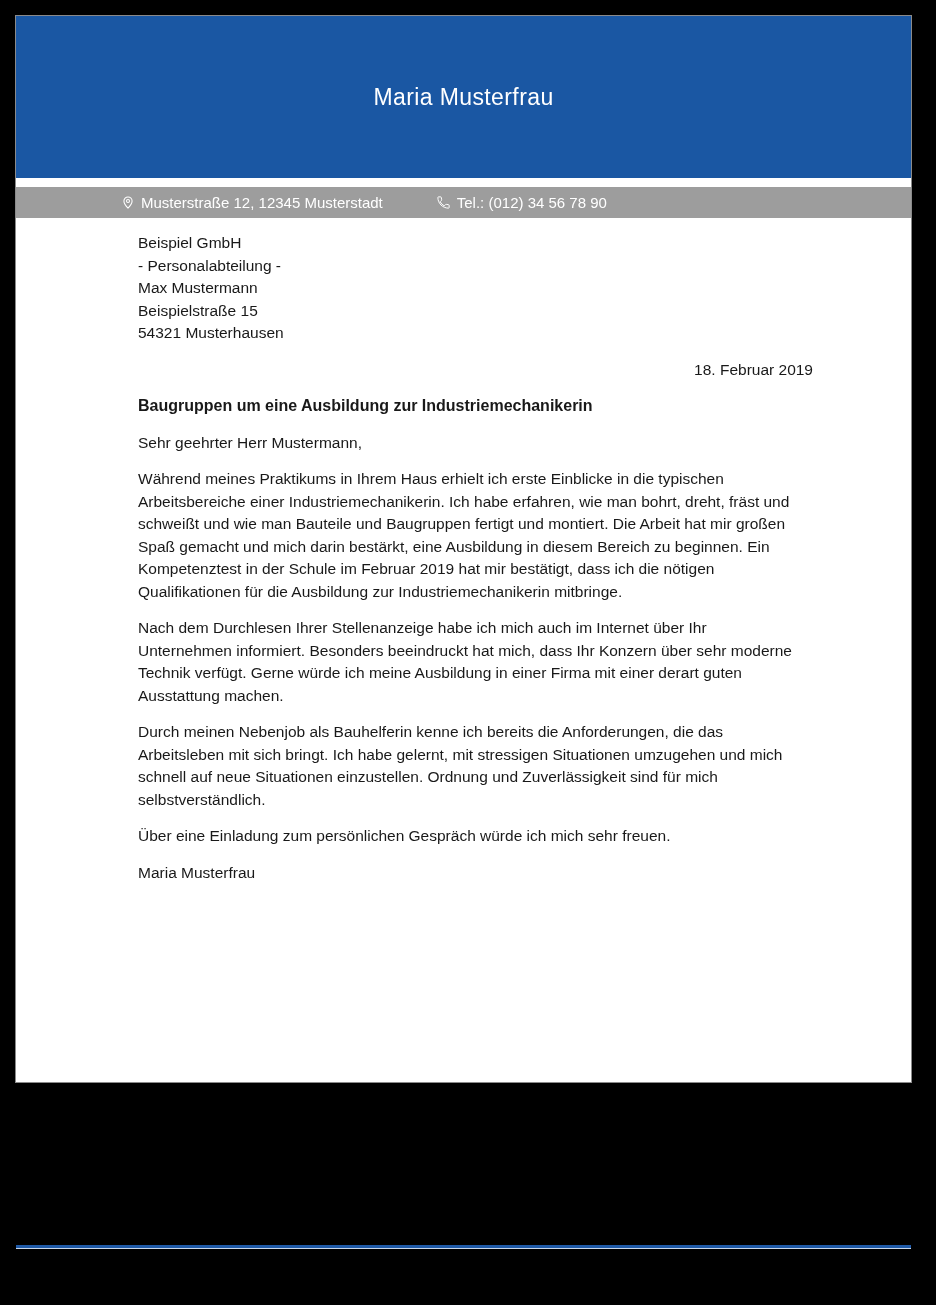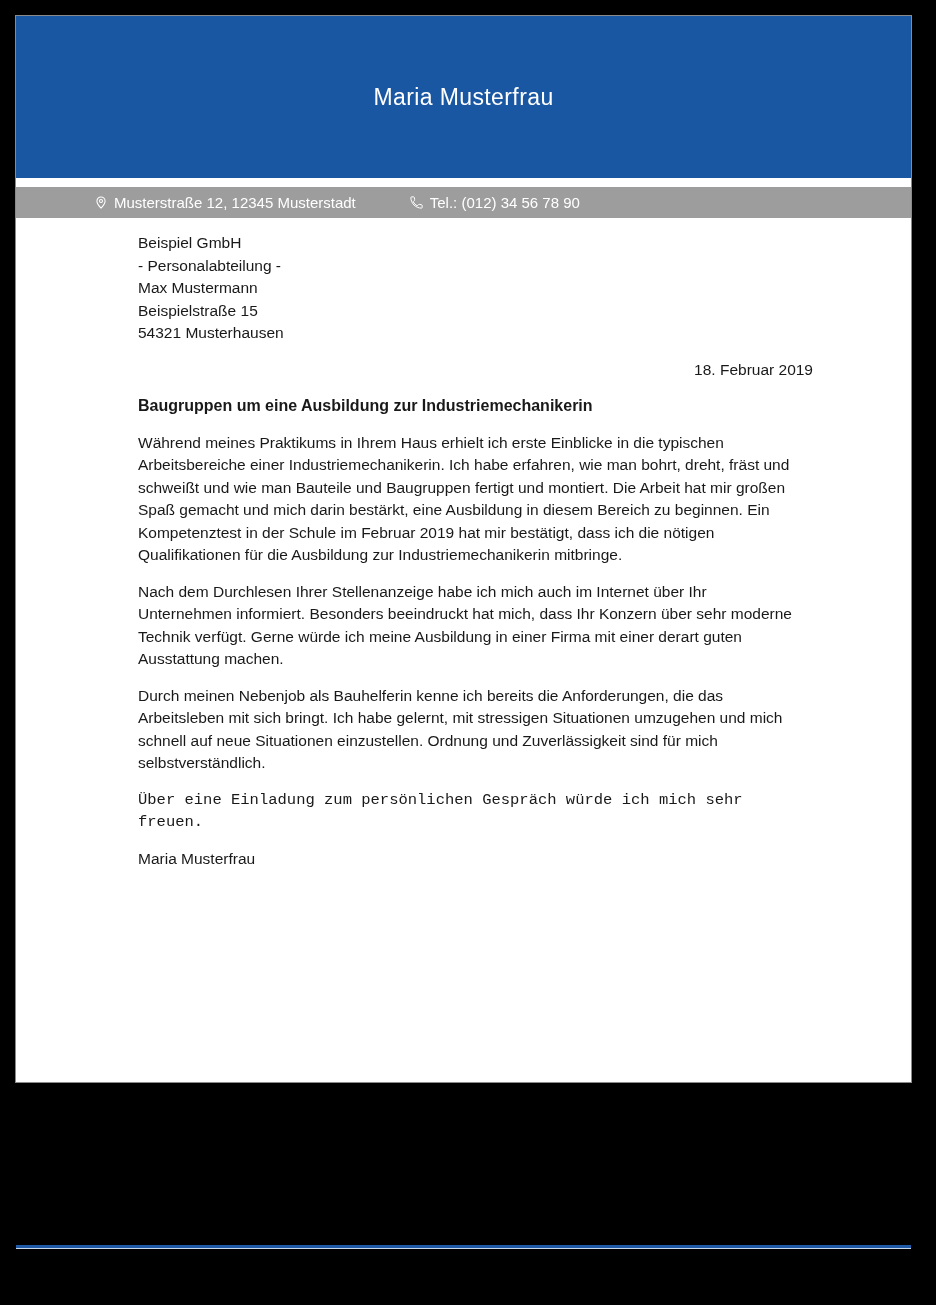--- a/index.html
+++ b/index.html
@@ -33,21 +33,21 @@
     font-size: 23px;
     font-weight: 400;
     letter-spacing: 0.4px;
   }
   .contact-bar {
     margin-top: 9px;
     height: 31px;
     background: #9D9D9D;
     display: flex;
     align-items: center;
-    padding-left: 78px;
+    padding-left: 105px;
     gap: 53px;
     color: #ffffff;
     font-size: 15px;
   }
   .contact-item { display: flex; align-items: center; gap: 6px; }
   .contact-item svg { display: block; }
   .body {
     padding: 0 84px 0 108px;
     font-size: 15.5px;
     line-height: 22.5px;
@@ -56,21 +56,21 @@
   .body p, .body div { margin: 14px; }
   .pre { white-space: pre-line; }
   .recipient  { margin-top: 34px; }
   .date       { margin-top: 57px; text-align: right; }
   .subject    { margin-top: 36px; font-weight: 700; font-size: 16px; }
   .salutation { margin-top: 34px; }
   .para-1  { margin-top: 18px; }
   .para-2  { margin-top: 16px; }
   .para-3  { margin-top: 19px; }
   .para-4  { margin-top: 15px; }
-  .para-5  { margin-top: 14px; font-family: Liberation Mono, monospace; }
+  .para-5  { margin-top: 14px; }
   .closing { margin-top: 21px; }
   .signature { margin-top: 39px; }
   .footer-line {
     position: absolute;
     left: 0;
     right: 0;
     top: 1229px;
     height: 3px;
     background: #1F5AA8;
     border-bottom: 1px solid #c8d6ea;
@@ -105,20 +105,21 @@
     <div class="recipient pre">Beispiel GmbH
 - Personalabteilung -
 Max Mustermann
 Beispielstraße 15
 54321 Musterhausen</div>
 
     <div class="date">18. Februar 2019</div>
 
     <div class="subject">Baugruppen um eine Ausbildung zur Industriemechanikerin</div>
 
+    <p class="salutation">Sehr geehrter Herr Mustermann,</p>
 
     <p class="para-2 pre">Während meines Praktikums in Ihrem Haus erhielt ich erste Einblicke in die typischen
 Arbeitsbereiche einer Industriemechanikerin. Ich habe erfahren, wie man bohrt, dreht, fräst und
 schweißt und wie man Bauteile und Baugruppen fertigt und montiert. Die Arbeit hat mir großen
 Spaß gemacht und mich darin bestärkt, eine Ausbildung in diesem Bereich zu beginnen. Ein
 Kompetenztest in der Schule im Februar 2019 hat mir bestätigt, dass ich die nötigen
 Qualifikationen für die Ausbildung zur Industriemechanikerin mitbringe.</p>
     <p class="para-3 pre">Nach dem Durchlesen Ihrer Stellenanzeige habe ich mich auch im Internet über Ihr
 Unternehmen informiert. Besonders beeindruckt hat mich, dass Ihr Konzern über sehr moderne
 Technik verfügt. Gerne würde ich meine Ausbildung in einer Firma mit einer derart guten

